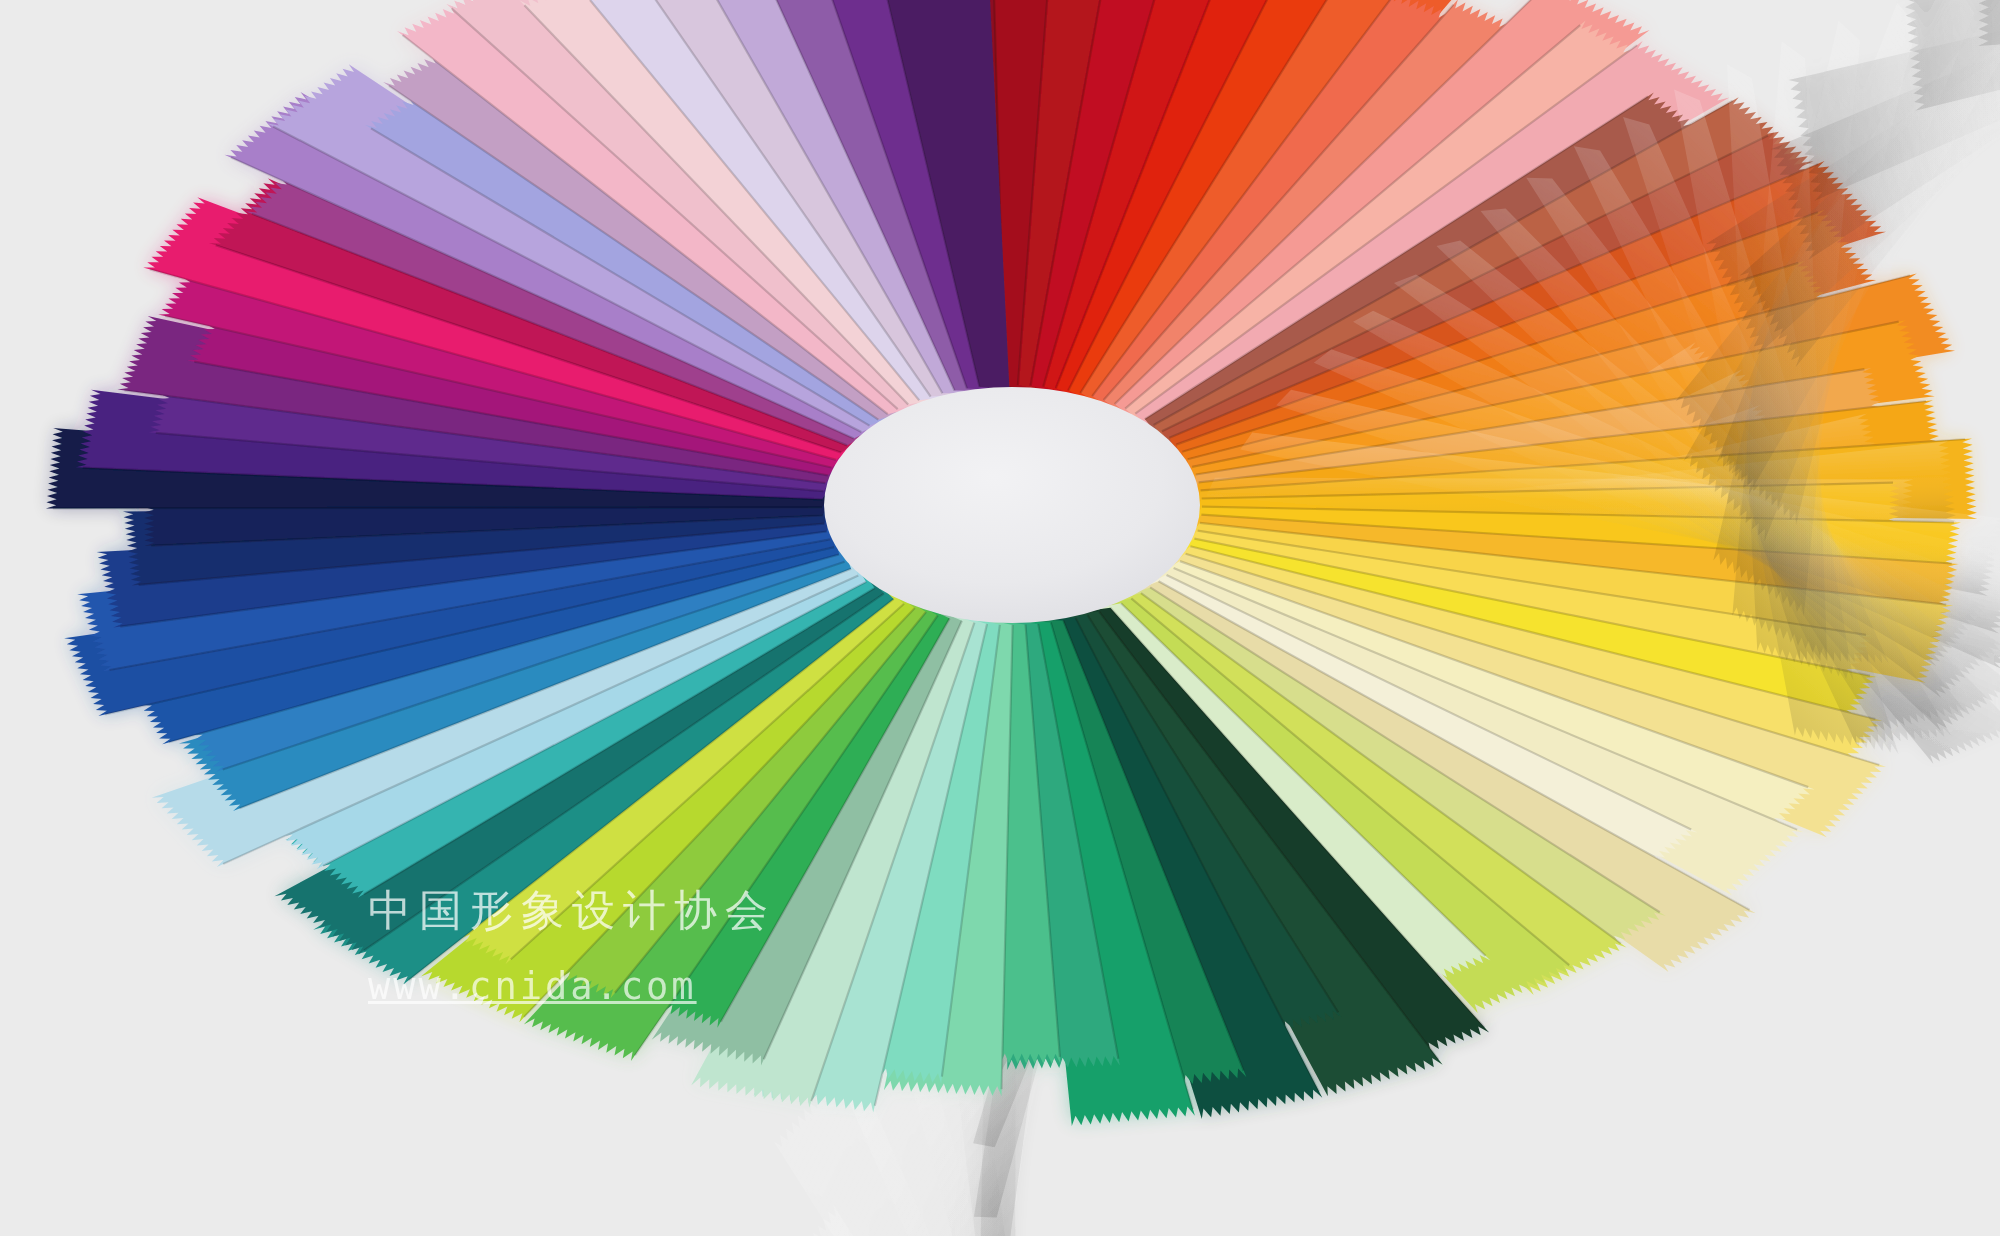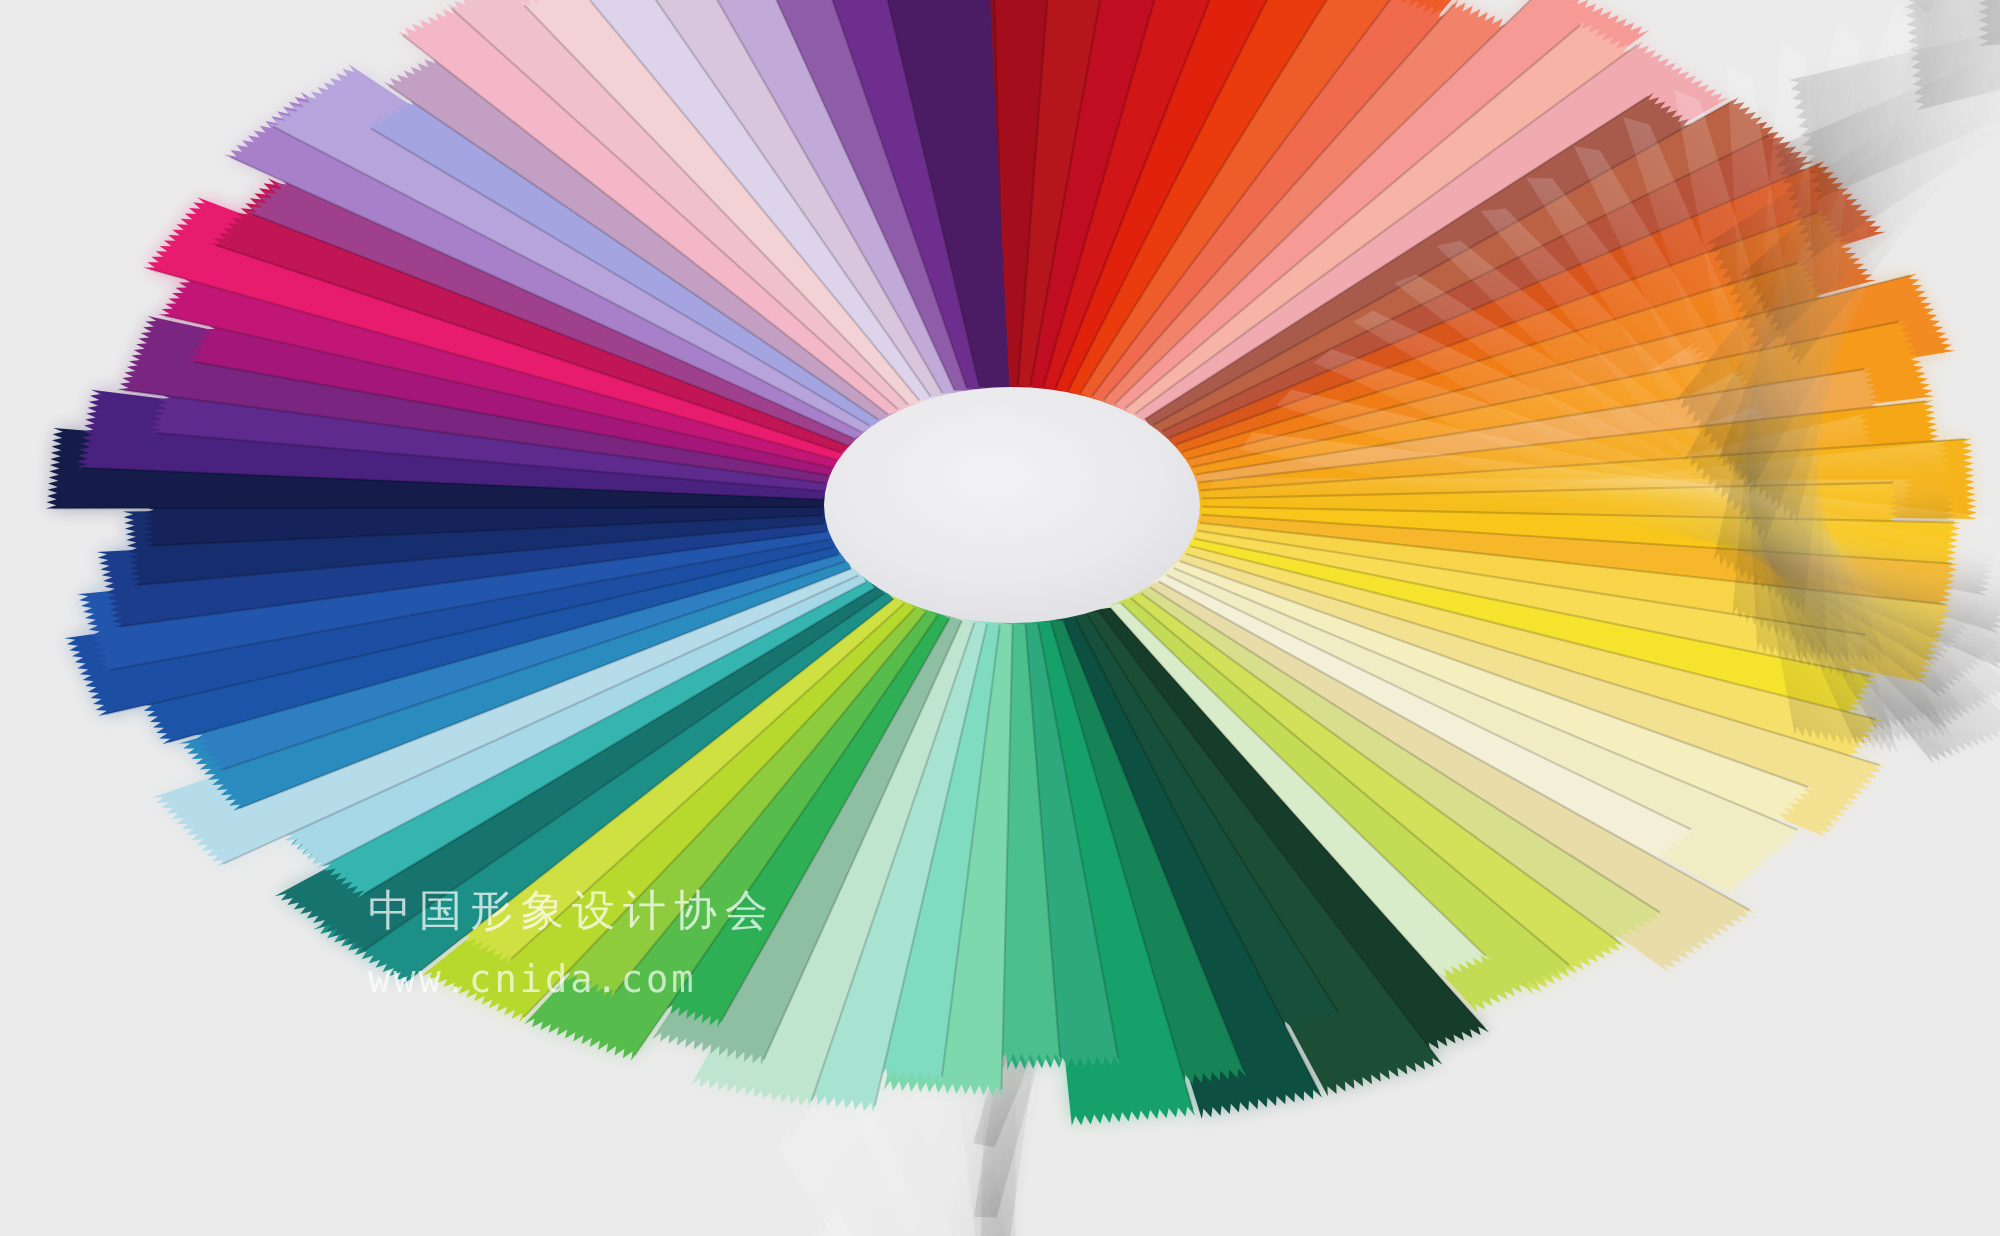--- a/index.html
+++ b/index.html
@@ -30,26 +30,27 @@
   }
   .wm-cn{
     font-family:"DejaVu Sans",sans-serif;
     font-size:43px;
     line-height:1.05;
     letter-spacing:8px;
     color:rgba(255,255,255,0.72);
     white-space:nowrap;
   }
   .wm-url{
-    margin-top:25px;
+    margin-top:32px;
     font-family:"DejaVu Sans Mono","Liberation Mono",monospace;
     font-size:37px;
     letter-spacing:3px;
     color:rgba(255,255,255,0.68);
     white-space:nowrap;
+    text-decoration:underline;
   }
 </style>
 </head>
 <body>
 
 <div id="stage">
 
   <svg id="fanSvg" viewBox="0 0 2000 1236" preserveAspectRatio="none" aria-label="fabric color fan">
     <defs>
       <radialGradient id="ovalGrad" cx="45%" cy="38%" r="72%">

